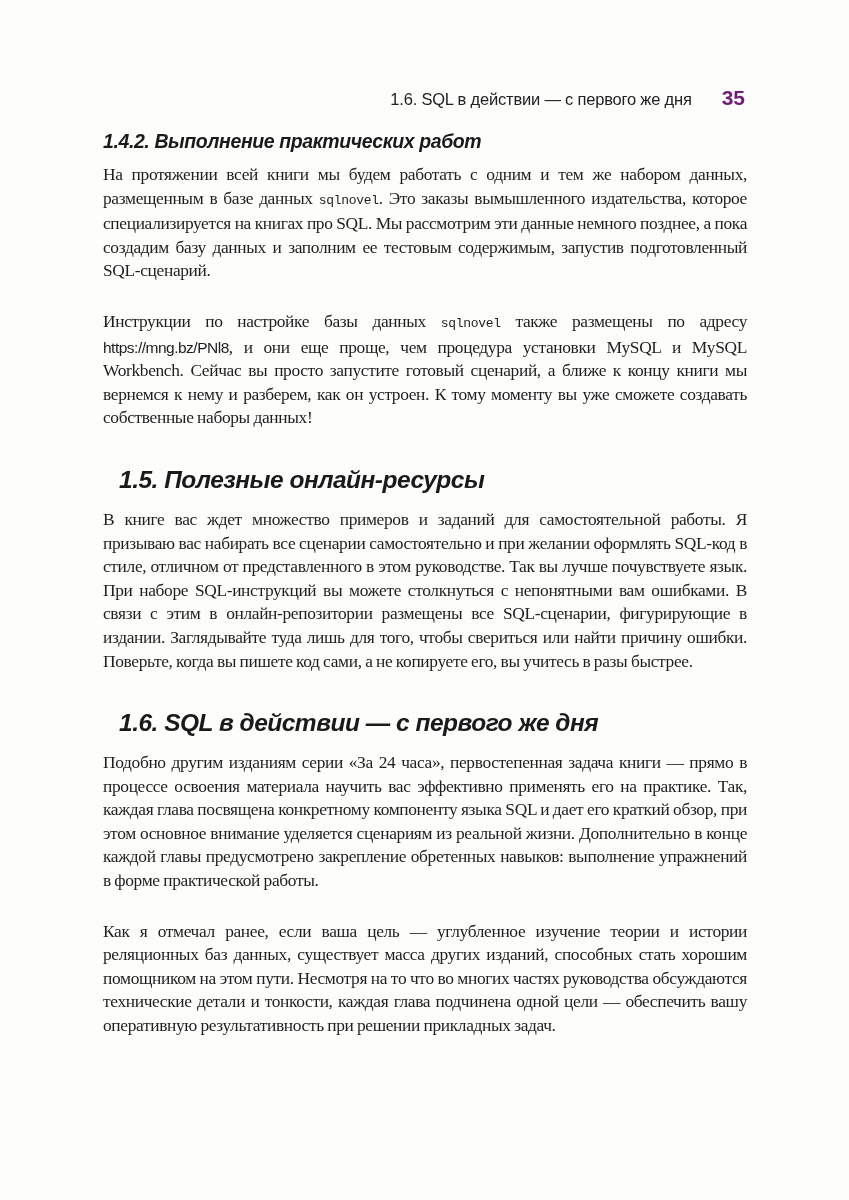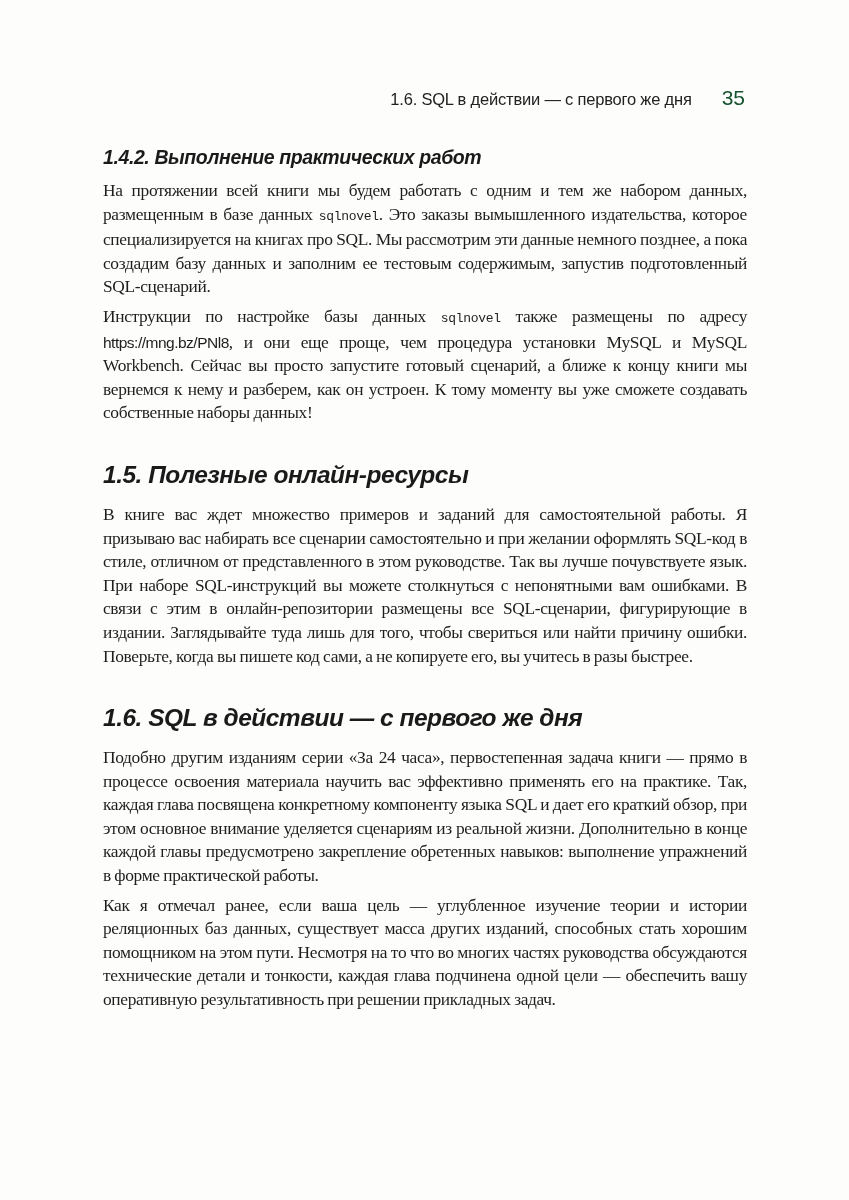--- a/index.html
+++ b/index.html
@@ -7,38 +7,38 @@
     width:849px; height:1200px; background:#fdfdfc; position:relative; overflow:hidden;
     color:#1e1e1e;
     font-family:"Liberation Serif", "DejaVu Serif", serif;
   }
   .running-head {
     position:absolute; top:86px; right:104px; left:100px;
     display:flex; justify-content:flex-end; align-items:baseline;
     font-family:"Liberation Sans", "DejaVu Sans", sans-serif;
   }
   .running-title { font-size:16.5px; color:#222; letter-spacing:-0.2px; }
-  .page-number { font-size:21px; font-weight:normal; margin-left:30px; color:#14532d; }
+  .page-number { font-size:21px; font-weight:bold; margin-left:30px; color:#701a75; }
 
-  .content { position:absolute; left:103px; width:644px; top:146px; }
+  .content { position:absolute; left:103px; width:644px; top:130px; }
   h2.sub {
     font-family:"Liberation Sans", "DejaVu Sans", sans-serif;
     font-style:italic; font-weight:bold; font-size:19.5px;
     margin:0 0 10px 0; letter-spacing:-0.4px; color:#1a1a1a;
   }
   h1.sec {
     font-family:"Liberation Sans", "DejaVu Sans", sans-serif;
     font-style:italic; font-weight:bold; font-size:24.5px;
-    margin:0 0 14px 0; letter-spacing:-0.5px; color:#1a1a1a;
+    margin:0 0 14px 16px; letter-spacing:-0.5px; color:#1a1a1a;
   }
   p {
     margin:0; font-size:17.4px; line-height:23.6px; text-align:justify;
     letter-spacing:-0.35px; word-spacing:-0.5px;
   }
-  p + p { margin-top:6px; }
+  p + p { margin-top:27px; }
   .mono { font-family:"Liberation Mono", "DejaVu Sans Mono", monospace; font-size:13px; letter-spacing:-0.3px; }
   .url { font-family:"Liberation Sans", "DejaVu Sans", sans-serif; font-size:15.5px; letter-spacing:-0.5px; }
   .gap1 { height:36px; }
   .gap2 { height:36px; }
 </style>
 </head>
 <body>
 
 <div class="running-head">
   <span class="running-title">1.6. SQL в действии — с первого же дня</span>

